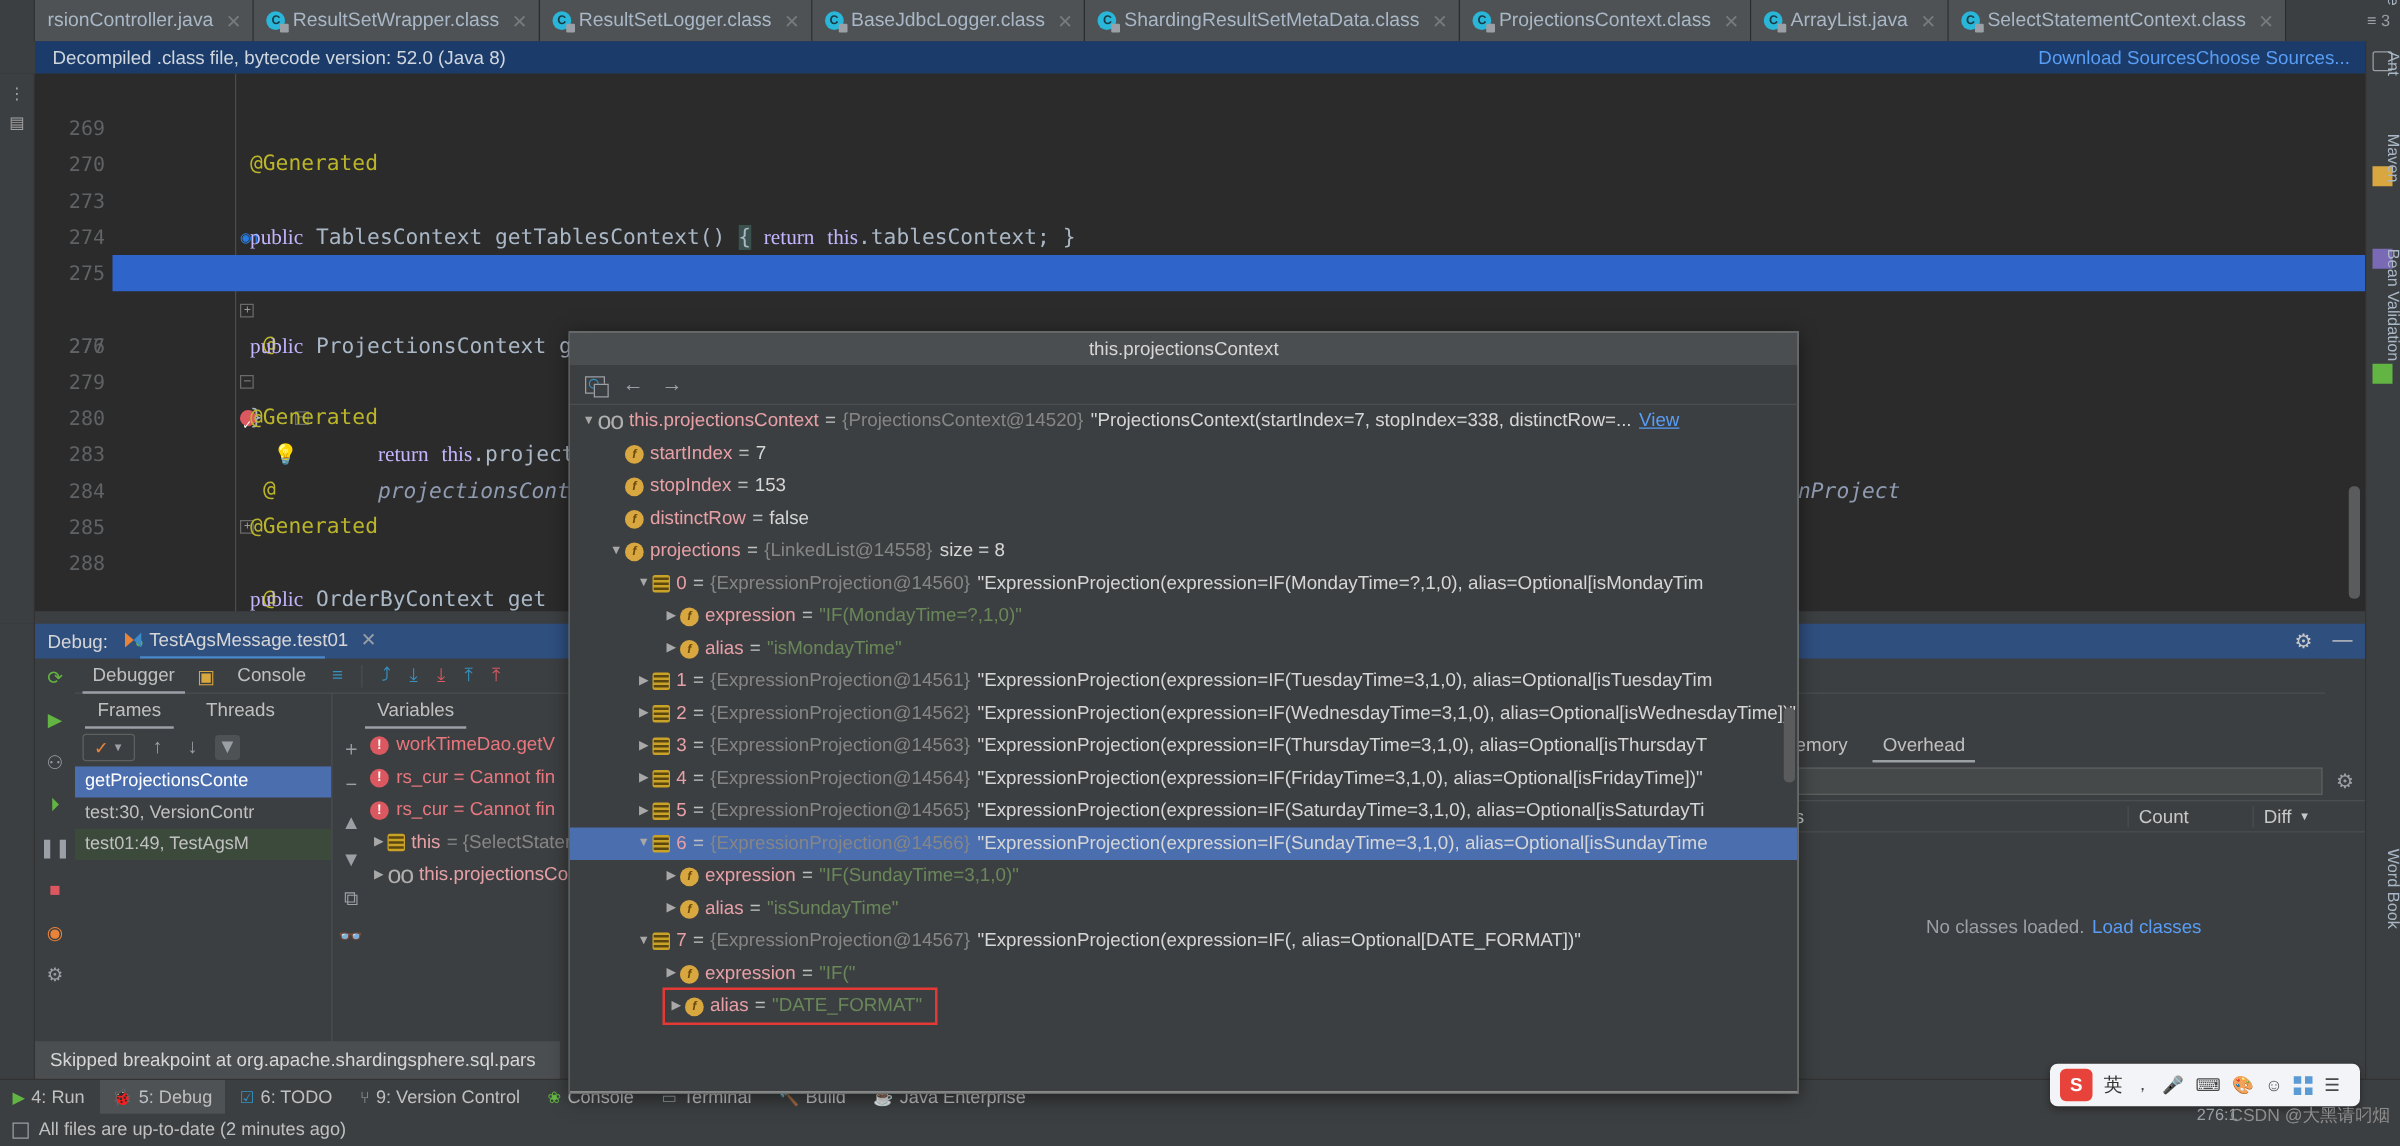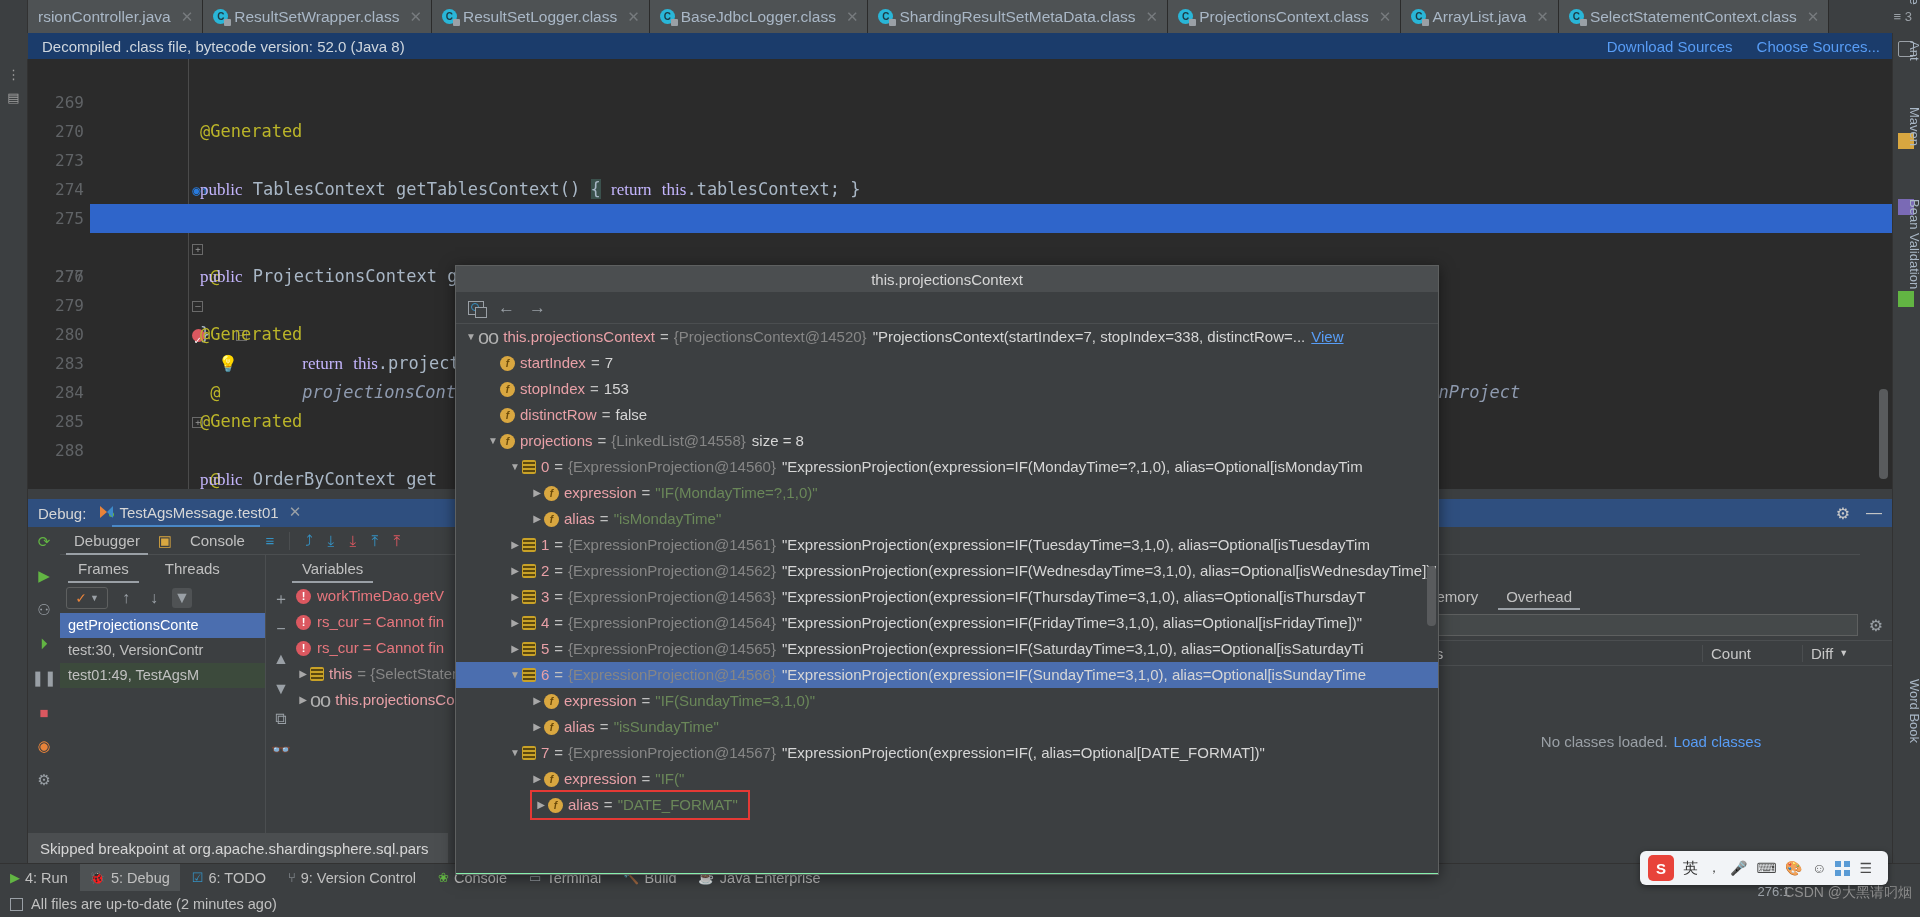--- a/index.html
+++ b/index.html
@@ -23,21 +23,21 @@
   .tab .cicon::after { content:""; position:absolute; right:-3px; bottom:-2px;
     width:7px; height:7px; background:#9aa0a6; border-radius:1px; }
   .tab .xc { color:#777b7e; font-size:15px; margin-left:4px; }
   .tabend { margin-left:auto; display:flex; align-items:center; gap:5px;
     padding:0 8px; color:#9aa0a6; font-size:13px; flex:none; }
 
   
   .notif { position:absolute; left:28px; top:33px; width:1864px; height:26px;
     background:#1b3c6b; display:flex; align-items:center;
     padding:0 12px 0 14px; font-size:15px; color:#cfd6dd; }
-  .notif .links { margin-left:auto; display:flex; gap:24px; }
+  .notif .links { margin-left:auto; display:flex; gap:0; }
   .notif .links a { color:#589df6; text-decoration:none; }
 
   
   .editorwrap { position:absolute; left:0; top:59px; width:1920px; height:440px;
     background:#2b2b2b; }
   .gutterbar { position:absolute; left:0; top:0; width:28px; height:440px;
     background:#3c3f41; border-right:1px solid #323232; }
   .gutterbar .gi { margin:8px auto 0; display:block; width:18px; text-align:center;
     color:#a0a0a0; font-size:13px; }
   .editor { position:absolute; left:28px; top:0; width:1864px; height:440px;
@@ -60,21 +60,21 @@
   .bulb { color:#f2c34a; font-size:16px; }
   .bpred { width:13px; height:13px; border-radius:50%; background:#db5860;
     display:inline-block; vertical-align:middle; position:relative; }
   .bpred::after { content:"\2713"; position:absolute; left:2px; top:-3px;
     font-size:11px; color:#fff; }
   .ovr { color:#287bde; }
   .atm { color:#bbb529; }
 
   
   .popup { position:absolute; left:455px; top:265px; width:984px; height:610px;
-    background:#86efac; border:1px solid #5e6060; box-shadow:0 3px 14px rgba(0,0,0,.5);
+    background:#a3a3a3; border:1px solid #5e6060; box-shadow:0 3px 14px rgba(0,0,0,.5);
     z-index:40; }
   .popup .phead { height:26px; background:#4b4e50; display:flex; align-items:center;
     justify-content:center; font-size:15px; color:#d6d6d6; }
   .popup .ptool { height:32px; background:#3c3f41; display:flex; align-items:center;
     gap:14px; padding:0 12px; border-bottom:1px solid #4b4e50; }
   .popup .ptool .ti { color:#9aa0a6; font-size:17px; }
   .popup .ptool .copyi { width:16px; height:14px; border:1.5px solid #9aa0a6;
     position:relative; }
   .popup .ptool .copyi::after { content:""; position:absolute; right:-4px; bottom:-4px;
     width:10px; height:9px; border:1.5px solid #9aa0a6; background:#3c3f41; }

